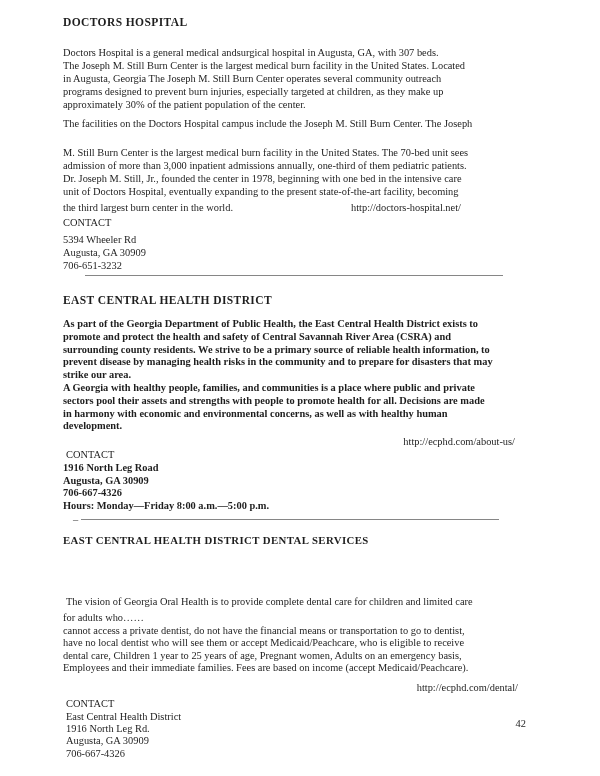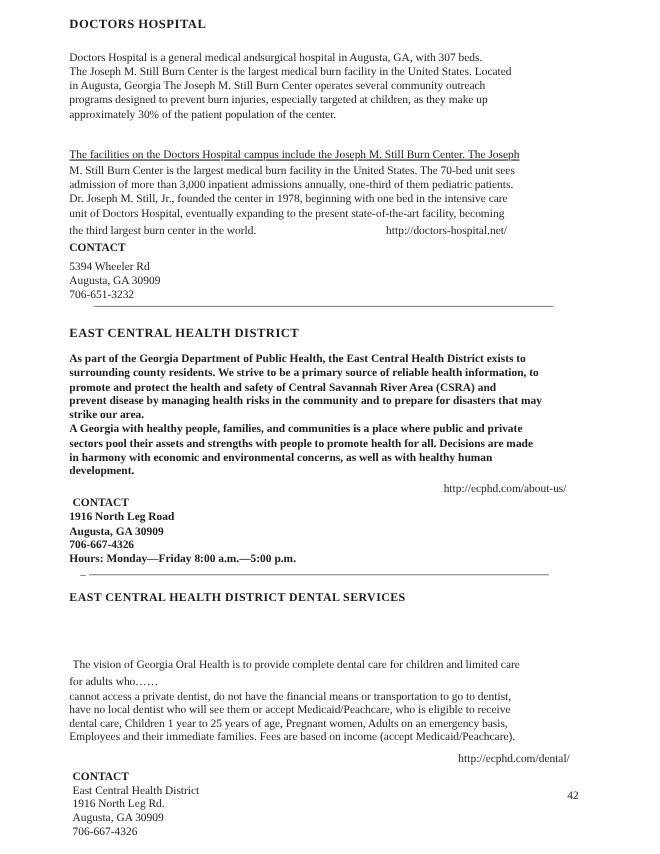--- a/index.html
+++ b/index.html
@@ -31,23 +31,23 @@
   .sec3 .title{margin:8px 0 6px 0;font-size:10.8px;}
   .para,.contact{margin:0;}
   .line{
     font-size:10.4px;
     white-space:nowrap;
     overflow:hidden;
   }
   .sec1 .line{line-height:13px;}
   .sec2 .line{line-height:12.8px;font-weight:bold;}
   .sec3 .line{line-height:12.4px;}
-  .mt6{margin-top:24px;text-decoration:underline;}
+  .mt6{margin-top:6px;}
   .mt4{margin-top:4px;}
-  .mt3{margin-top:1px;}
+  .mt3{margin-top:16px;}
   .pl2{padding-left:3px;margin-top:48px;}
   .tail-line{
     position:relative;
     margin-top:3px;
     font-size:10.4px;
     line-height:13px;
     white-space:nowrap;
   }
   .tail-line .url{
     position:absolute;
@@ -59,21 +59,21 @@
     font-size:10.4px;
   }
   .url-line{
     text-align:right;
     font-size:10.4px;
   }
   .sec2 .url-line{line-height:12.8px;margin-top:3px;padding-right:11px;}
   .sec3 .url-line{line-height:12.8px;margin-top:8px;padding-right:8px;}
   .contact-label{
     font-size:10.4px;
-    font-weight:bold;
+    font-weight:normal;
   }
   .sec1 .contact-label{line-height:13px;margin-top:2px;}
   .sec2 .contact-label{line-height:12.8px;margin-top:0;}
   .sec3 .contact-label{line-height:12.4px;margin-top:3px;padding-left:3px;}
   .sec3 .contact .line{padding-left:3px;}
   .divider{
     border:none;
     border-top:1px solid #868686;
     height:0;
     margin:3px 0 0 22px;
@@ -137,22 +137,22 @@
         <div class="line">Augusta, GA 30909</div>
         <div class="line">706-651-3232</div>
       </div>
     <div class="divider"></div>
   </section>
 
   <section class="sec sec2">
     <h1 class="title">EAST CENTRAL HEALTH DISTRICT</h1>
     <div class="para">
         <div class="line">As part of the Georgia Department of Public Health, the East Central Health District exists to</div>
+        <div class="line">promote and protect the health and safety of Central Savannah River Area (CSRA) and</div>
         <div class="line">surrounding county residents. We strive to be a primary source of reliable health information, to</div>
-        <div class="line">promote and protect the health and safety of Central Savannah River Area (CSRA) and</div>
         <div class="line">prevent disease by managing health risks in the community and to prepare for disasters that may</div>
         <div class="line">strike our area.</div>
         <div class="line">A Georgia with healthy people, families, and communities is a place where public and private</div>
         <div class="line">sectors pool their assets and strengths with people to promote health for all. Decisions are made</div>
         <div class="line">in harmony with economic and environmental concerns, as well as with healthy human</div>
         <div class="line">development.</div>
       </div>
     <div class="url-line">
       <span class="url">http://ecphd.com/about-us/</span>
     </div>

